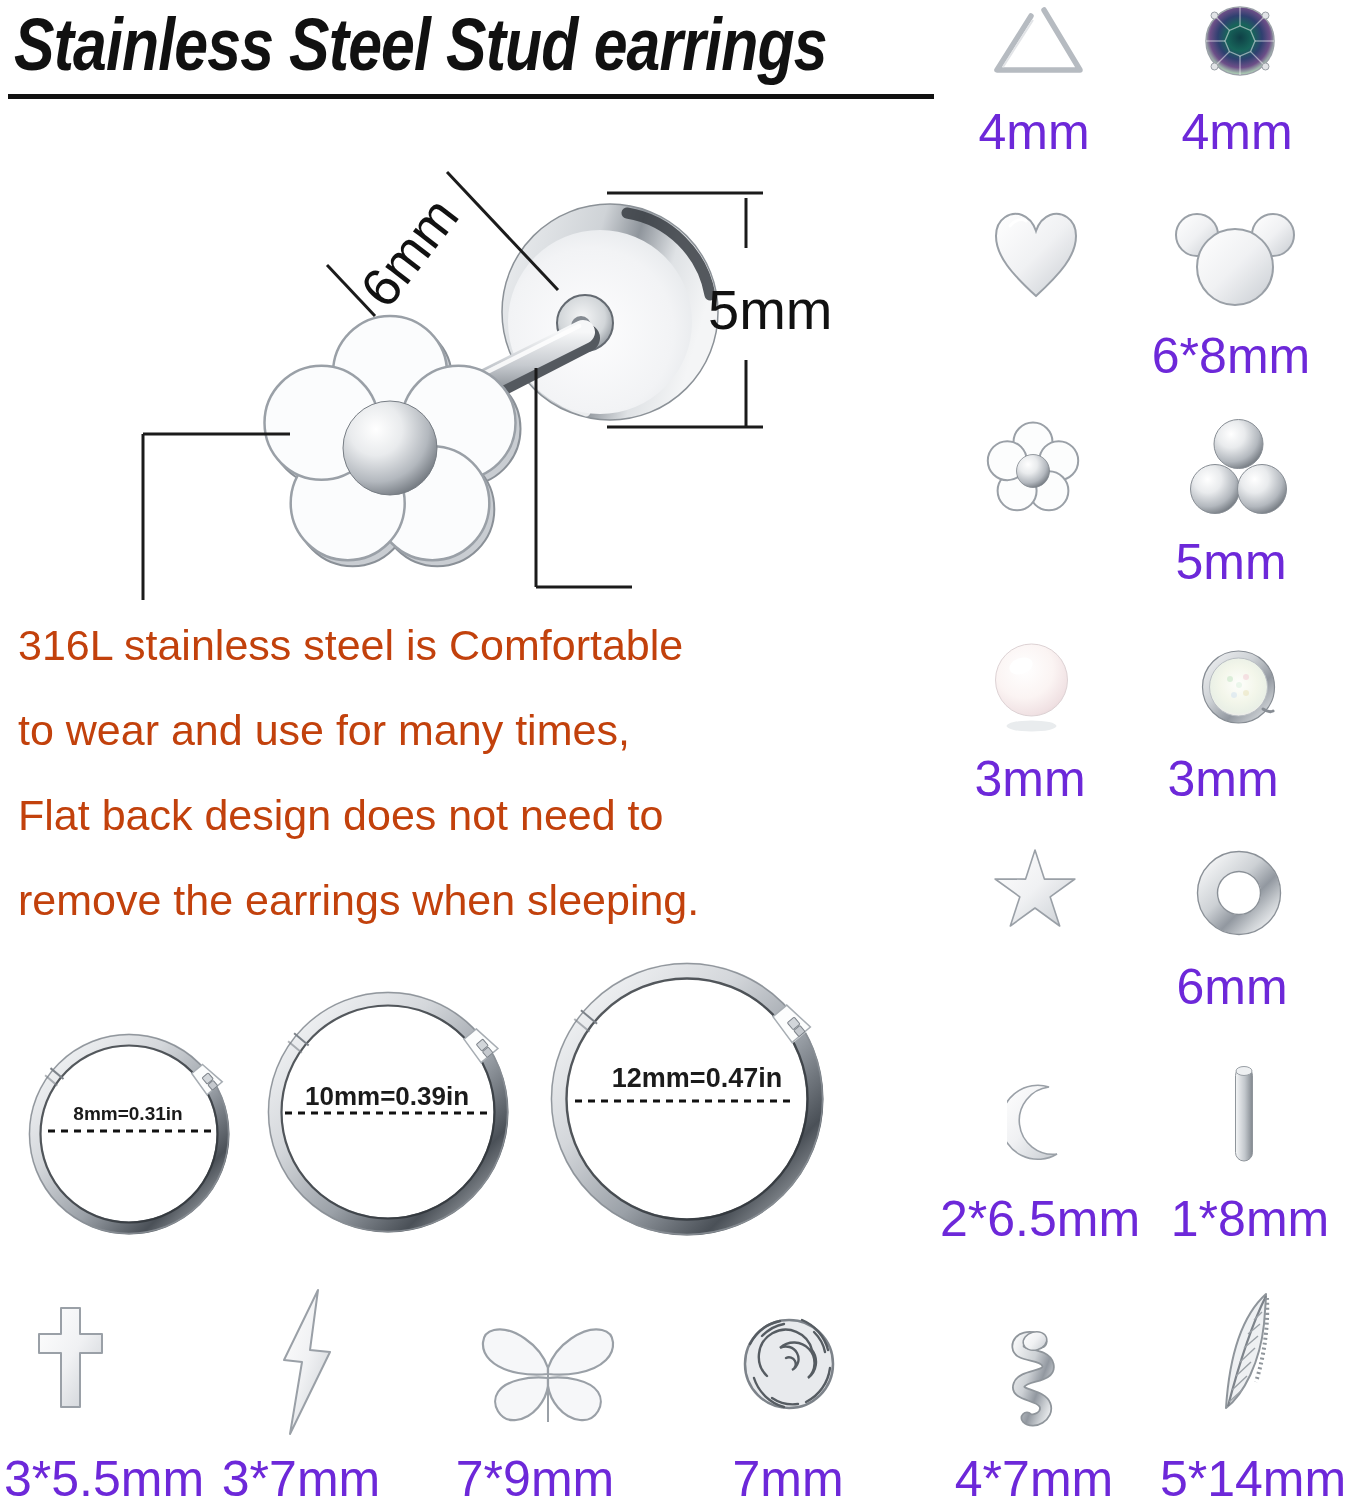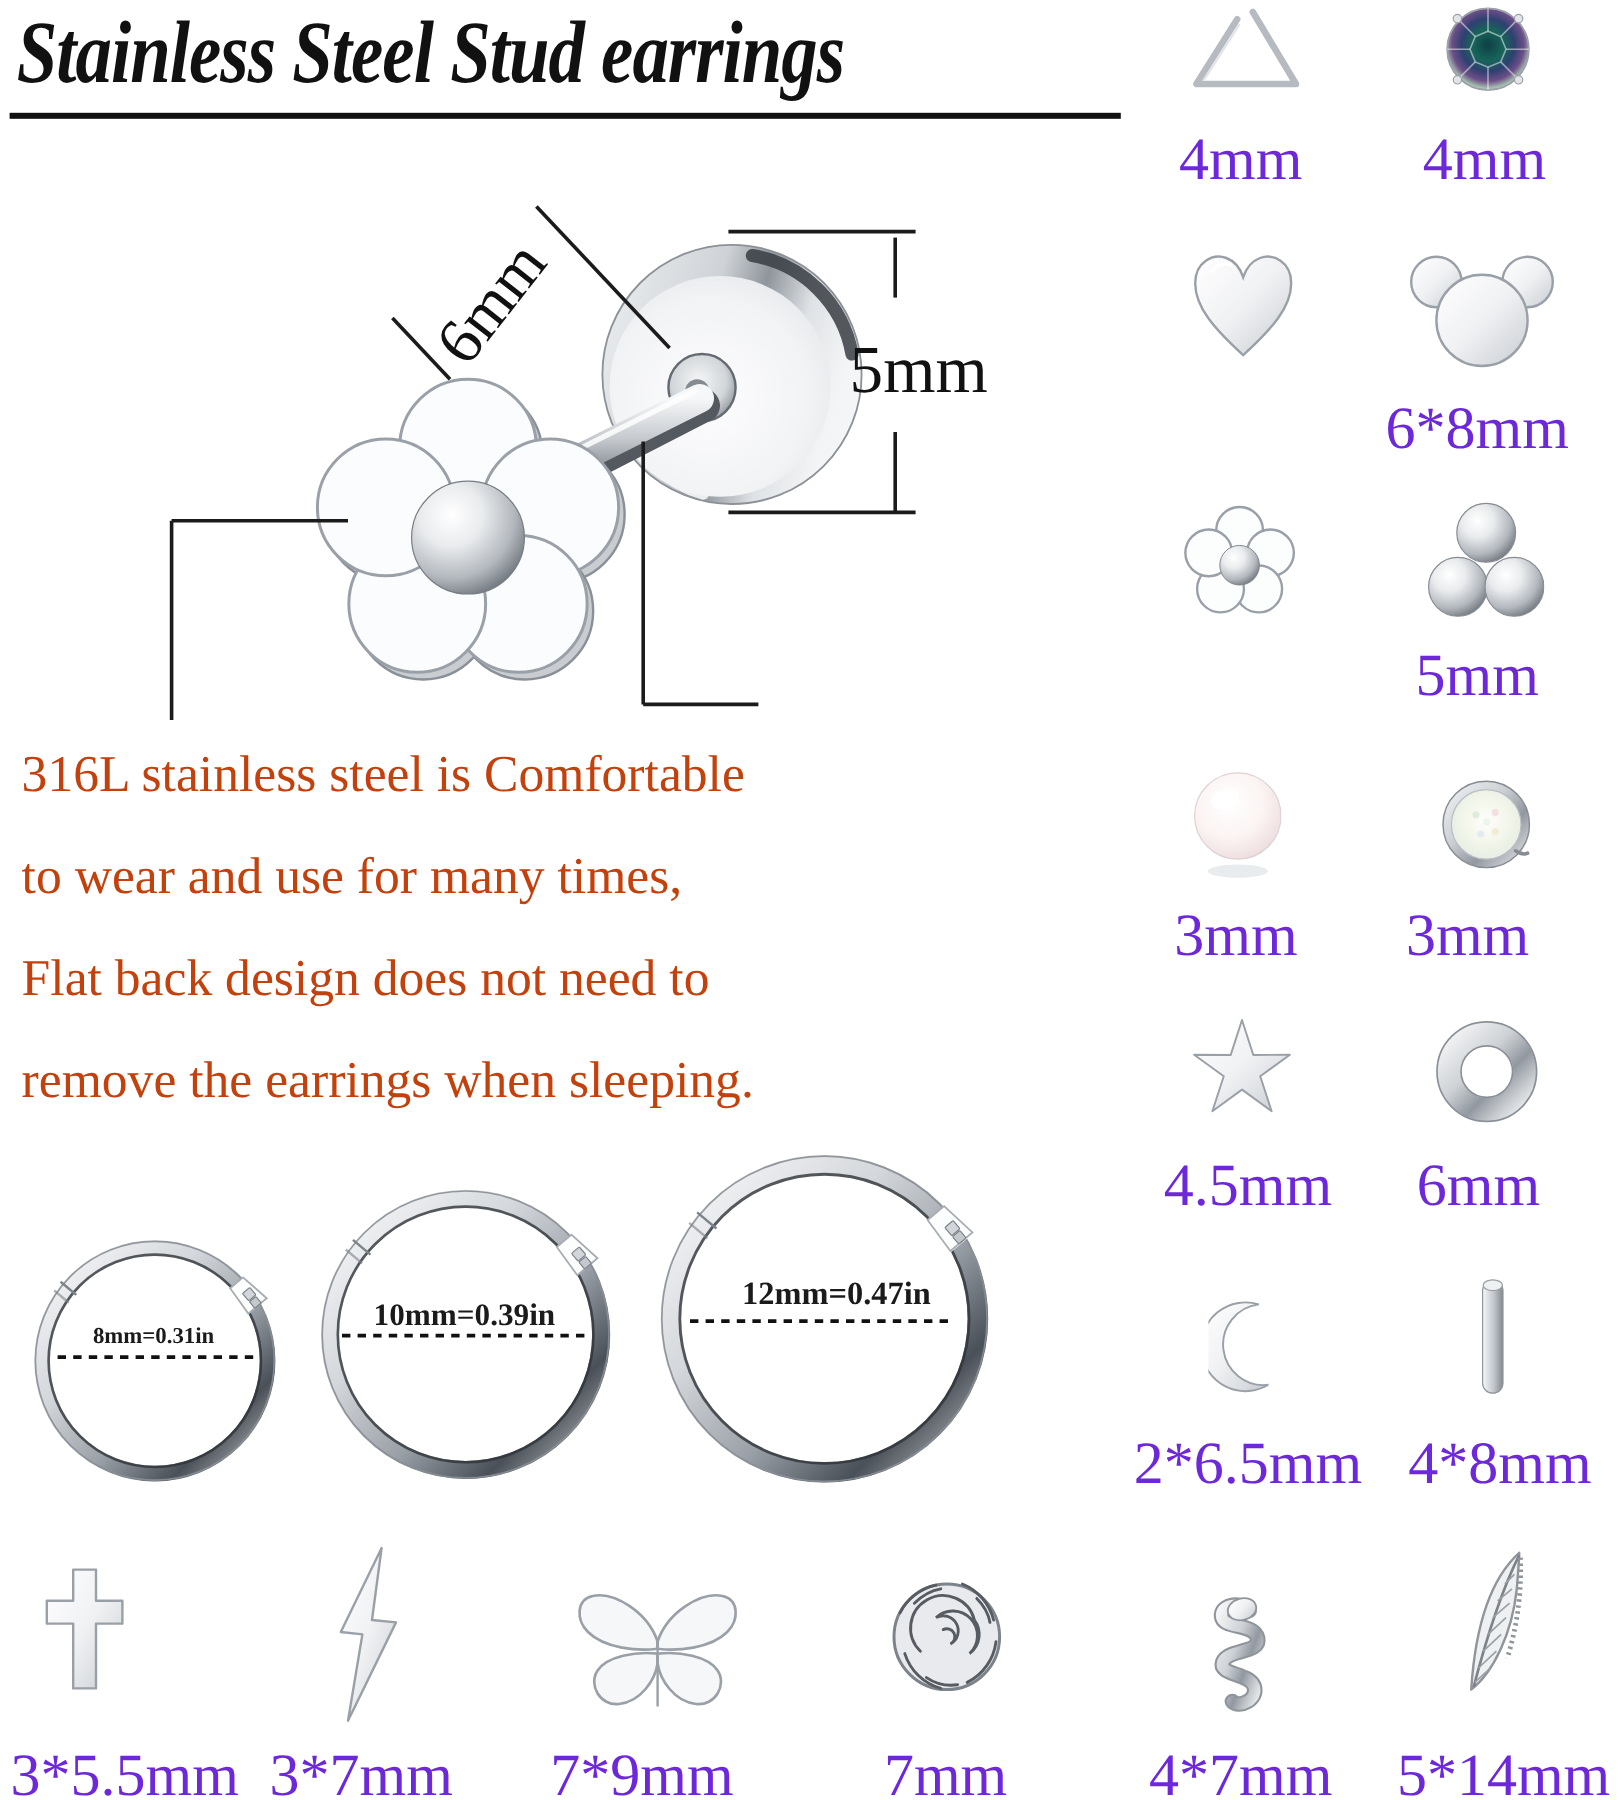--- a/index.html
+++ b/index.html
@@ -1,17 +1,17 @@
 <!DOCTYPE html>
 <html><head>
 <meta charset="utf-8">
 <style>
   html,body{margin:0;padding:0;background:#ffffff;}
   .canvas{position:relative;width:1353px;height:1500px;background:#ffffff;overflow:hidden;
-          font-family:Liberation Serif, serif;color:#141414;text-align:center;}
+          font-family:Liberation Sans, sans-serif;color:#141414;text-align:center;}
   .abs{position:absolute;}
   .title{position:absolute;left:14px;top:2px;font-size:74px;font-weight:bold;font-style:italic;
          white-space:nowrap;letter-spacing:-1px;transform:scaleX(.82);transform-origin:left top;color:#111;}
   .title-underline{position:absolute;left:8px;top:94px;width:926px;height:5px;background:#111;}
   .desc{position:absolute;left:18px;font-size:43px;color:#c2410c;white-space:nowrap;}
   .dim{position:absolute;font-size:56px;color:#111;white-space:nowrap;}
   .dim-rot{position:absolute;font-size:54px;color:#111;white-space:nowrap;
            transform:translate(-50%,-50%) rotate(-52deg);}
   .glabel{position:absolute;transform:translateX(-50%);font-size:50px;color:#6d28d9;white-space:nowrap;}
   .hlabel{position:absolute;transform:translateX(-50%);font-weight:600;color:#1b1b1b;white-space:nowrap;}
@@ -313,24 +313,23 @@
     <rect x="2.5" y="4" width="17" height="94" rx="8.5" fill="url(#gBar)" stroke="#8f959b" stroke-width="1"></rect>
     <ellipse cx="11" cy="8" rx="8" ry="4.5" fill="#eef0f2" stroke="#9aa0a6" stroke-width="1"></ellipse>
   </svg>
 
   <div class="glabel" style="left:1034px;top:103px">4mm</div>
   <div class="glabel" style="left:1237px;top:103px">4mm</div>
   <div class="glabel" style="left:1231px;top:327px">6*8mm</div>
   <div class="glabel" style="left:1231px;top:533px">5mm</div>
   <div class="glabel" style="left:1030px;top:750px">3mm</div>
   <div class="glabel" style="left:1223px;top:750px">3mm</div>
-  <div class="glabel" style="left:1040px;top:958px">4.5mm</div>
   <div class="glabel" style="left:1232px;top:958px">6mm</div>
   <div class="glabel" style="left:1040px;top:1190px">2*6.5mm</div>
-  <div class="glabel" style="left:1250px;top:1190px">4*8mm</div>
+  <div class="glabel" style="left:1250px;top:1190px">1*8mm</div>
 
   <svg class="abs" style="left:33px;top:1305px" width="75" height="105" viewBox="0 0 75 105">
     <path d="M28,3 h19 v26 h22 v19 h-22 v54 h-19 v-54 H6 v-19 h22 Z" fill="url(#gFlat)" stroke="#9aa0a7" stroke-width="2" stroke-linejoin="round"></path>
   </svg>
 
   <svg class="abs" style="left:276px;top:1288px" width="62" height="148" viewBox="0 0 62 148">
     <path d="M42,2 L8,72 L26,74 L14,146 L54,64 L34,62 Z" fill="url(#gFlat)" stroke="#9aa0a7" stroke-width="2" stroke-linejoin="round"></path>
   </svg>
 
   <svg class="abs" style="left:478px;top:1324px" width="140" height="108" viewBox="0 0 140 108">

